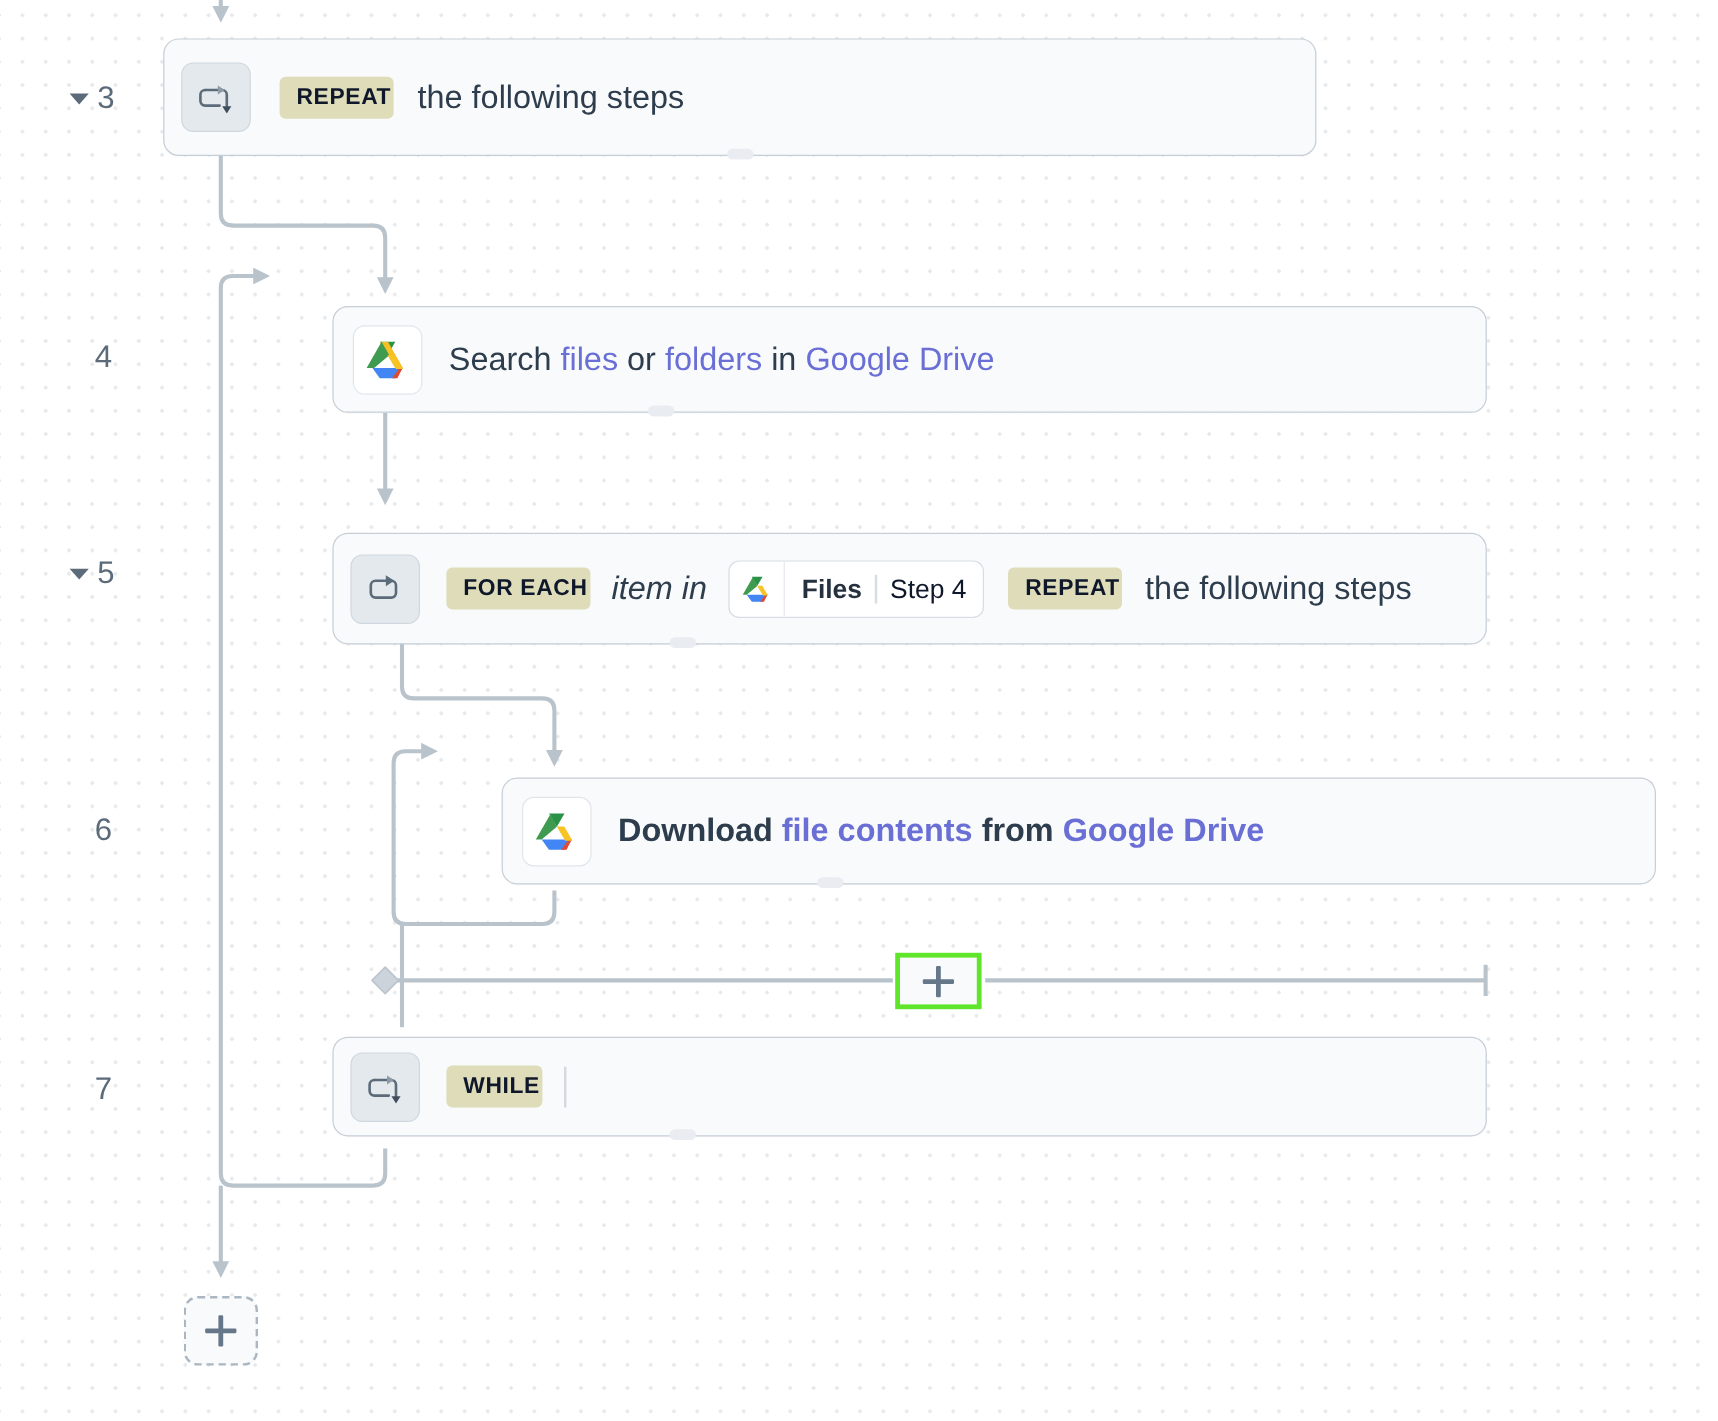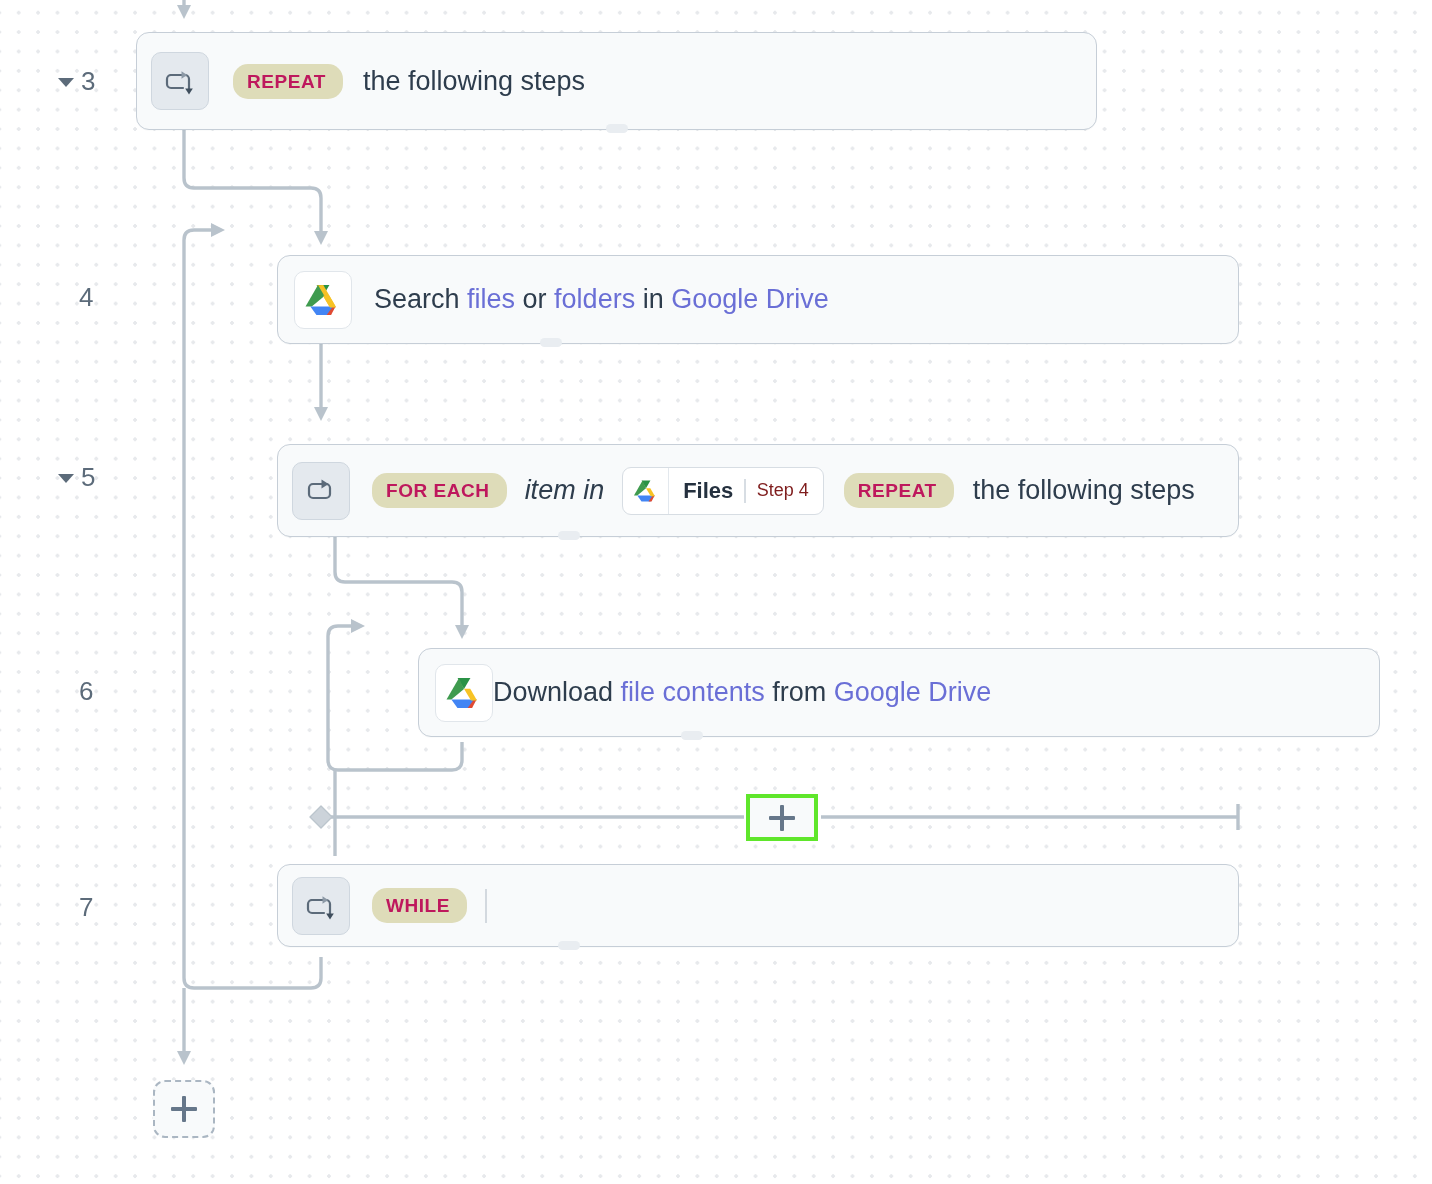--- a/index.html
+++ b/index.html
@@ -84,26 +84,26 @@
   .icon-tile.app {
     background: #ffffff;
     border: 1.4px solid #e1e6eb;
     margin-left: 16px;
   }
 
   
   .kw-badge {
     flex: 0 0 auto;
     background: #dedcb9;
-    color: #be185d;
+    color: #0f172a;
     font-weight: bold;
     font-size: 19px;
     letter-spacing: .55px;
-    padding: 8px 17px 8px 14px;
-    border-radius: 15px;
+    padding: 8px 2px 8px 14px;
+    border-radius: 5px;
     line-height: 1;
   }
 
   .plain {
     color: #2e3d4d;
     font-size: 27px;
     white-space: nowrap;
     line-height: 1;
   }
   .lnk { color: #6a6fd6; }
@@ -137,22 +137,22 @@
     font-weight: bold;
     font-size: 22px;
     padding: 0 11px 0 14px;
     white-space: nowrap;
   }
   .chip .chip-sep {
     width: 1.4px; height: 24px;
     background: #d7dde3;
   }
   .chip .chip-step {
-    color: #7f1d1d;
-    font-size: 18px;
+    color: #0f172a;
+    font-size: 22px;
     padding: 0 14px 0 11px;
     white-space: nowrap;
   }
 
   
   .add-inline {
     position: absolute;
     background: #f8fafb;
     border: 4px solid #5fe62b;
     display: flex;
@@ -308,21 +308,21 @@
   <div class="card action" style="left:418px; top:648px; width:962px; height:89px;">
     <span class="icon-tile app">
       <svg width="38" height="34" viewBox="0 0 40 36">
         <polygon points="13.2,2 26.8,2 20,13.8" fill="#2a9246"></polygon>
         <polygon points="14.7,2 20,13.8 6.6,25 1.5,25" fill="#3f9b4f"></polygon>
         <polygon points="6.6,25 33.4,25 26.9,34 13.1,34" fill="#4285f4"></polygon>
         <polygon points="30.4,25 23.9,34 28.6,34 33.2,25" fill="#e04a33"></polygon>
         <polygon points="20,13.6 27.4,26 33.8,26 26.6,13.6" fill="#f7c325"></polygon>
       </svg>
     </span>
-    <span class="plain" style="">
+    <span class="plain" style="margin-left:22px;font-weight:bold;">
       <span>Download </span><span class="lnk">file contents</span><span> from </span><span class="lnk">Google Drive</span>
     </span>
     <span class="handle"></span>
   </div>
 
   <div class="add-inline" style="left:746px; top:794px; width:72px; height:47px;">
     <span class="plus"></span>
   </div>
 
   <div class="card" style="left:277px; top:864px; width:962px; height:83px;">

